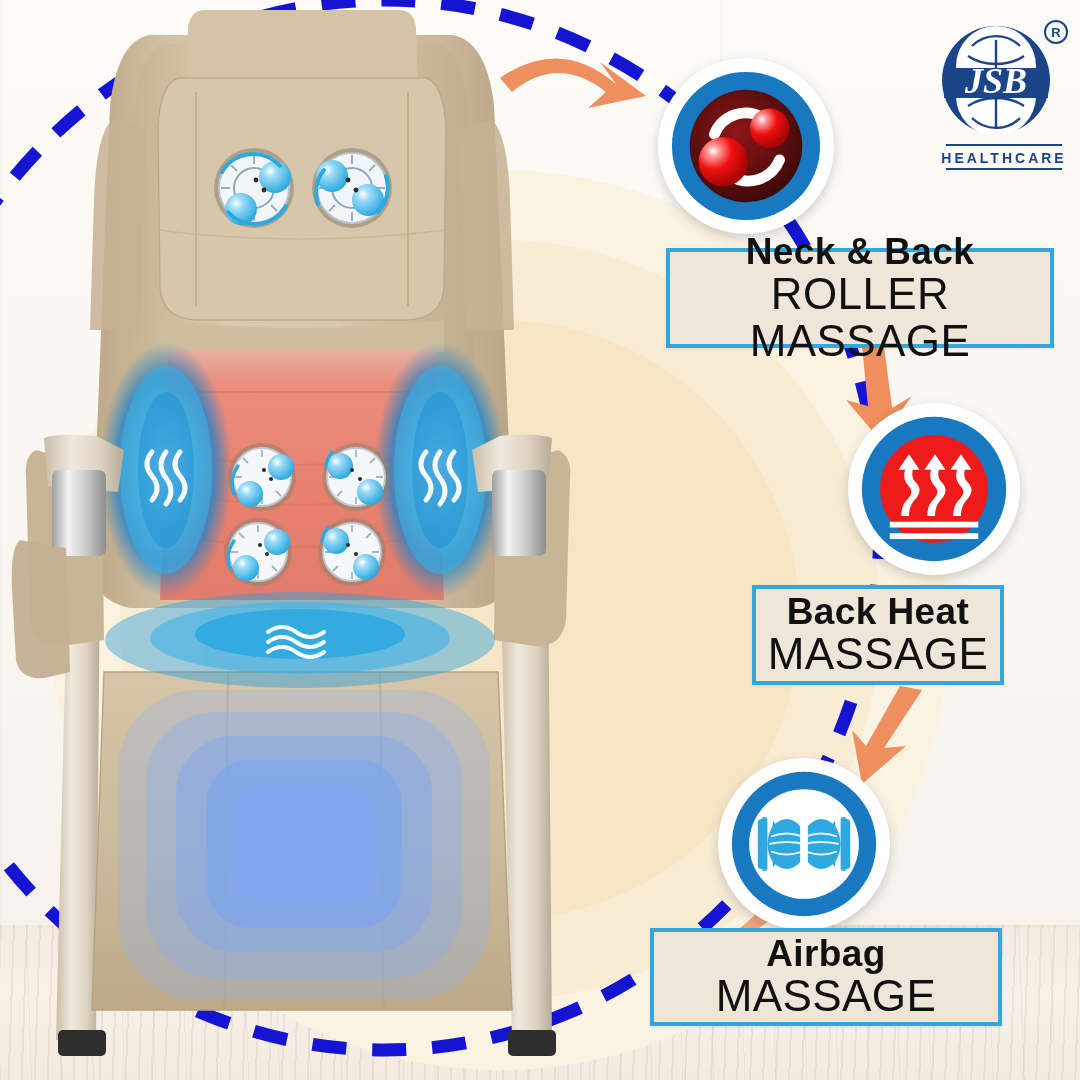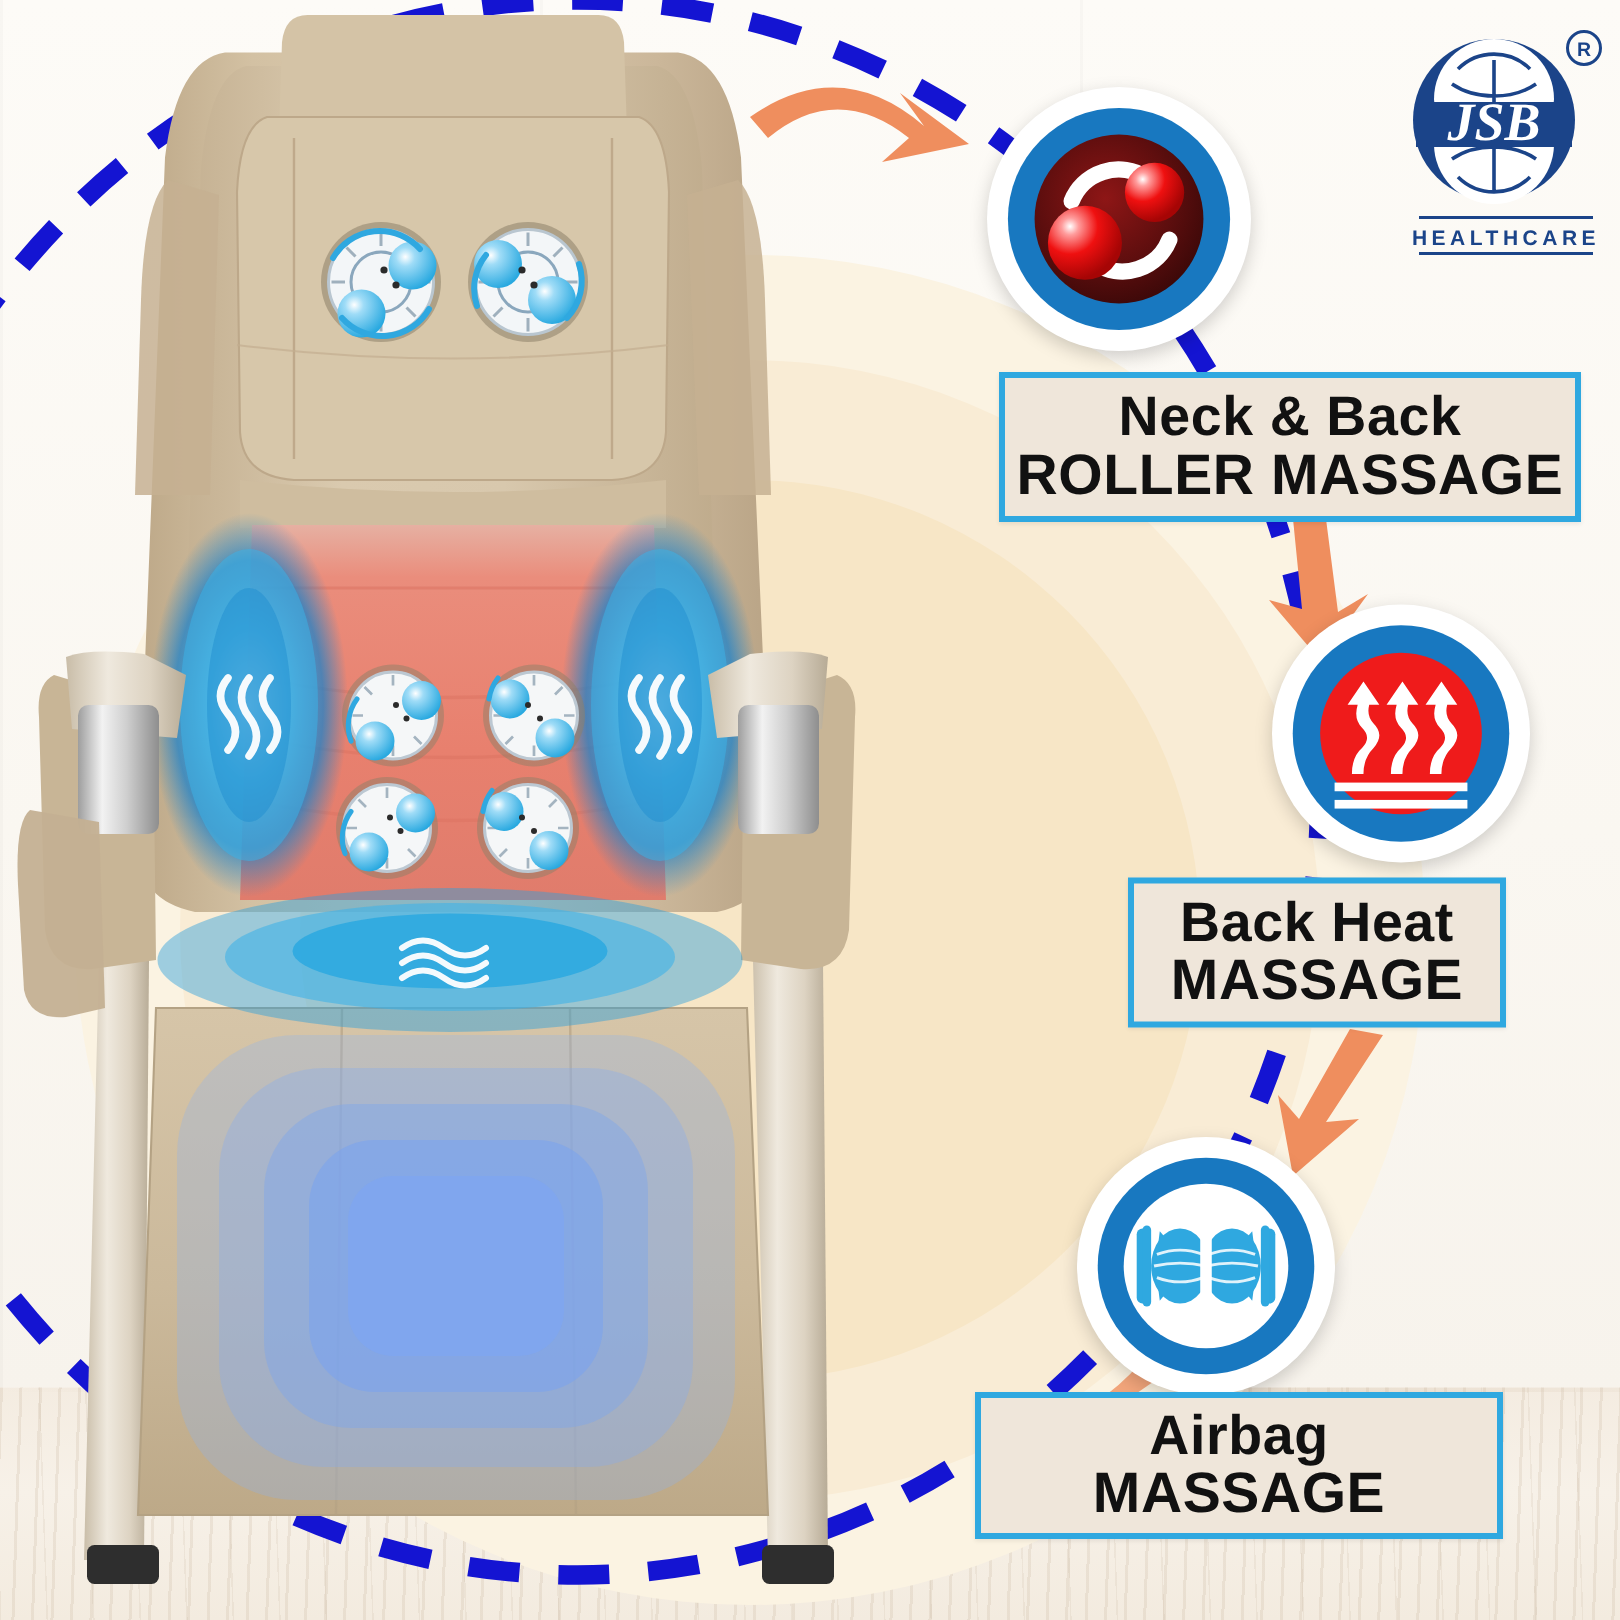--- a/index.html
+++ b/index.html
@@ -45,21 +45,21 @@
   .icon-roller { left:658px; top:58px; width:176px; height:176px; padding:9px; }
   .icon-heat   { left:848px; top:403px; width:172px; height:172px; padding:9px; }
   .icon-airbag { left:718px; top:758px; width:172px; height:172px; padding:9px; }
 
   
   .label-box { position:absolute; background:#efe6da; border:4px solid #2fa8e0;
     display:flex; flex-direction:column; align-items:center; justify-content:center;
     color:#111; text-align:center; line-height:1.06;
     box-shadow:0 1px 3px rgba(0,0,0,0.08); }
   .label-box .l1 { font-size:37px; font-weight:bold; letter-spacing:0.4px; }
-  .label-box .l2 { font-size:38px; font-weight:bold; letter-spacing:0.4px; }
+  .label-box .l2 { font-size:44px; font-weight:normal; letter-spacing:0.4px; }
   .lb-roller { left:666px; top:248px; width:388px; height:100px; }
   .lb-heat   { left:752px; top:585px; width:252px; height:100px; }
   .lb-airbag { left:650px; top:928px; width:352px; height:98px; }
 
   
   .logo { position:absolute; left:938px; top:18px; width:132px; height:160px; }
 
   .arrows { position:absolute; inset:0; pointer-events:none; }
 </style>
 </head>

